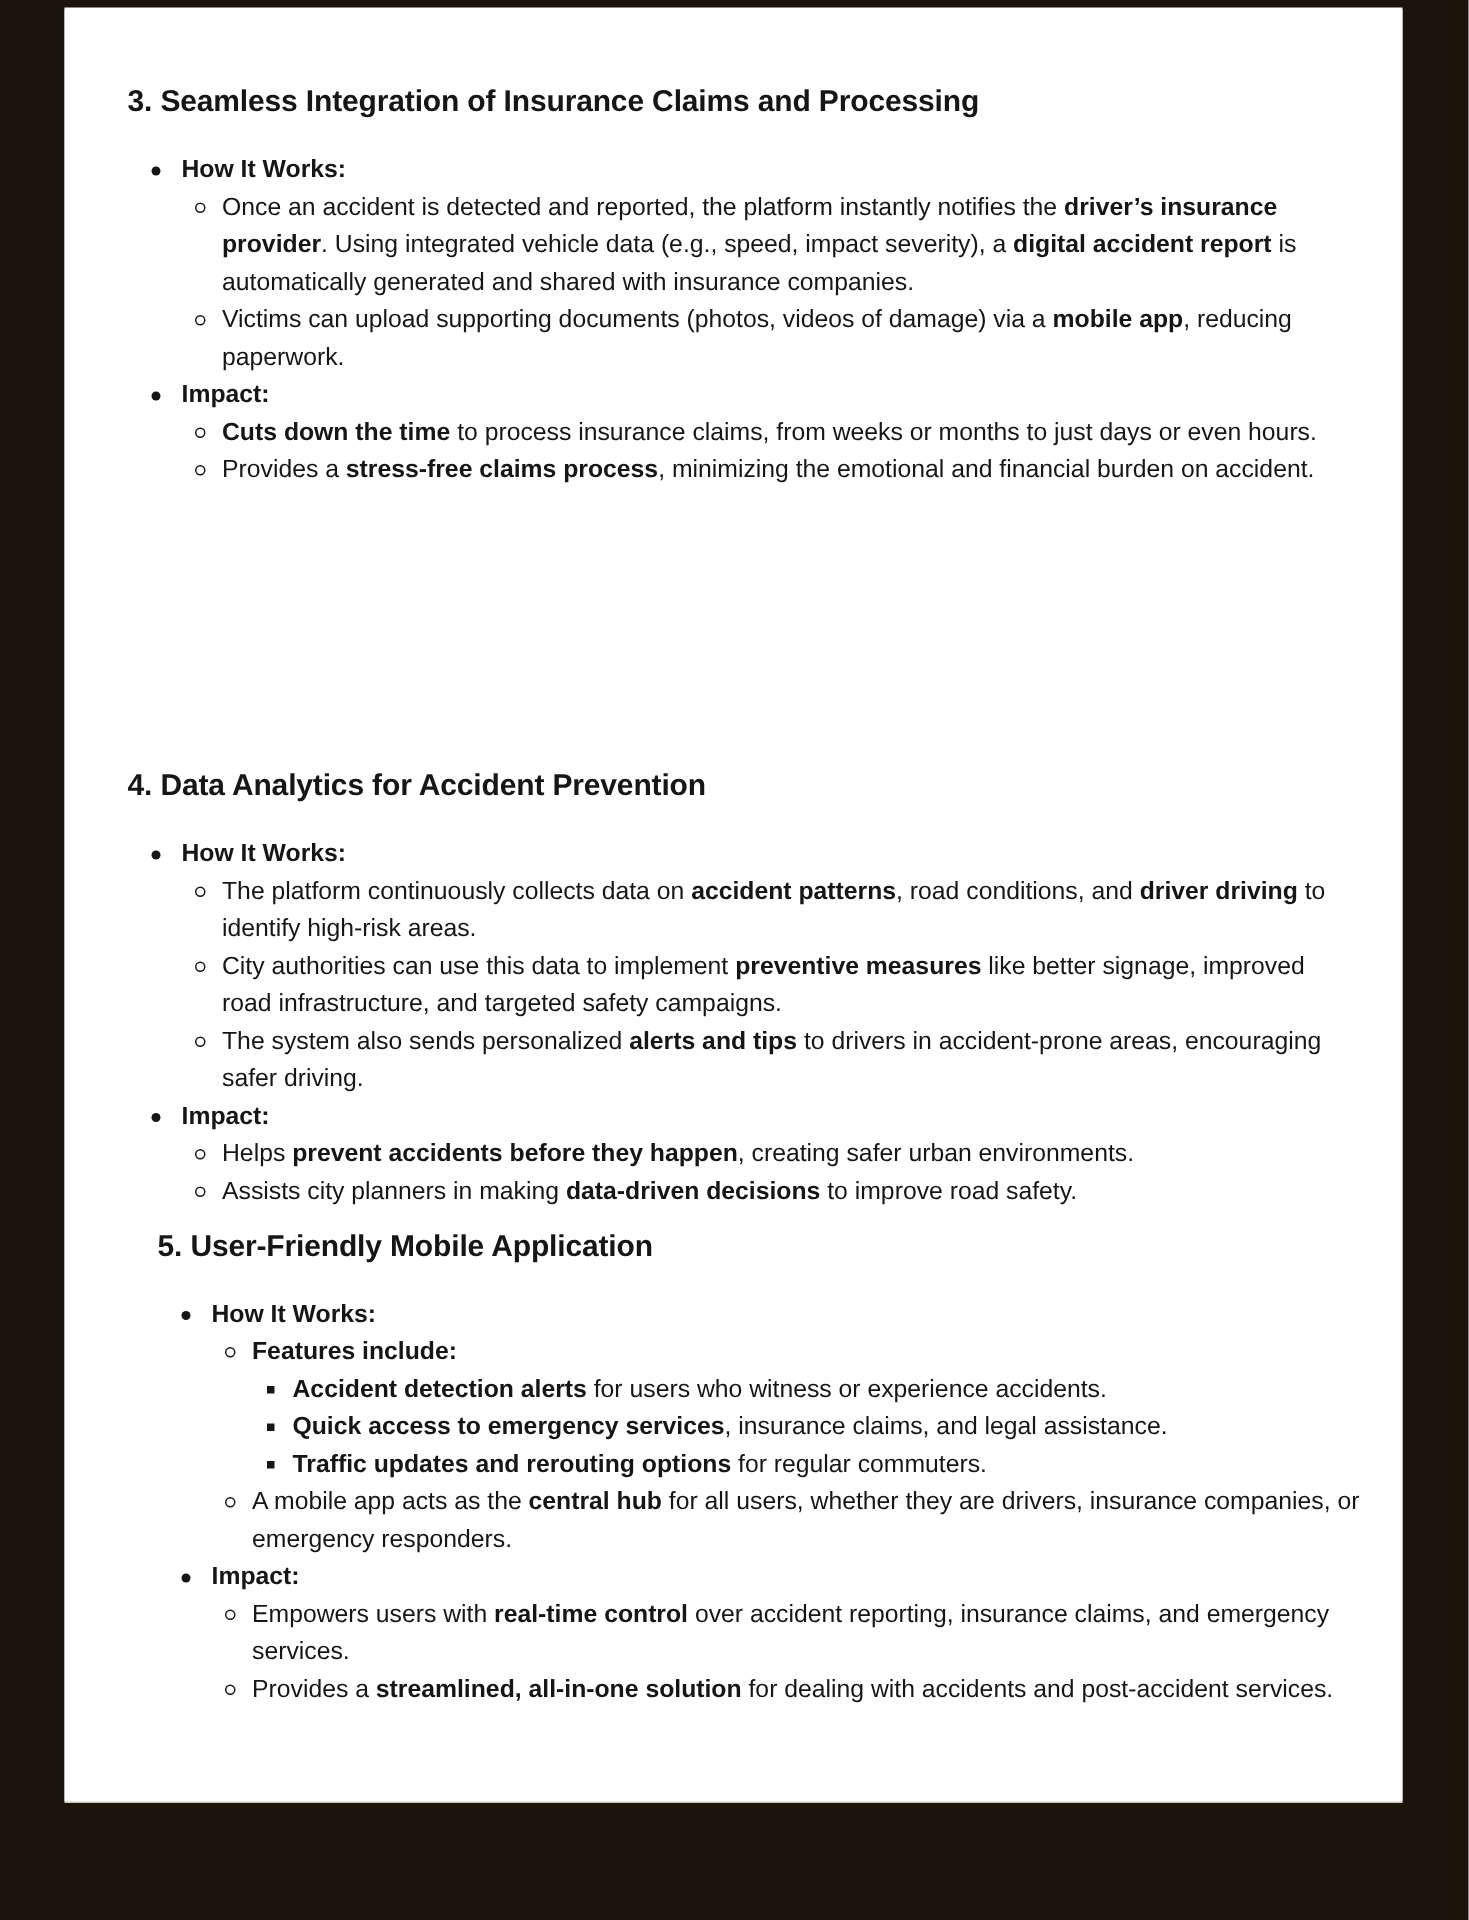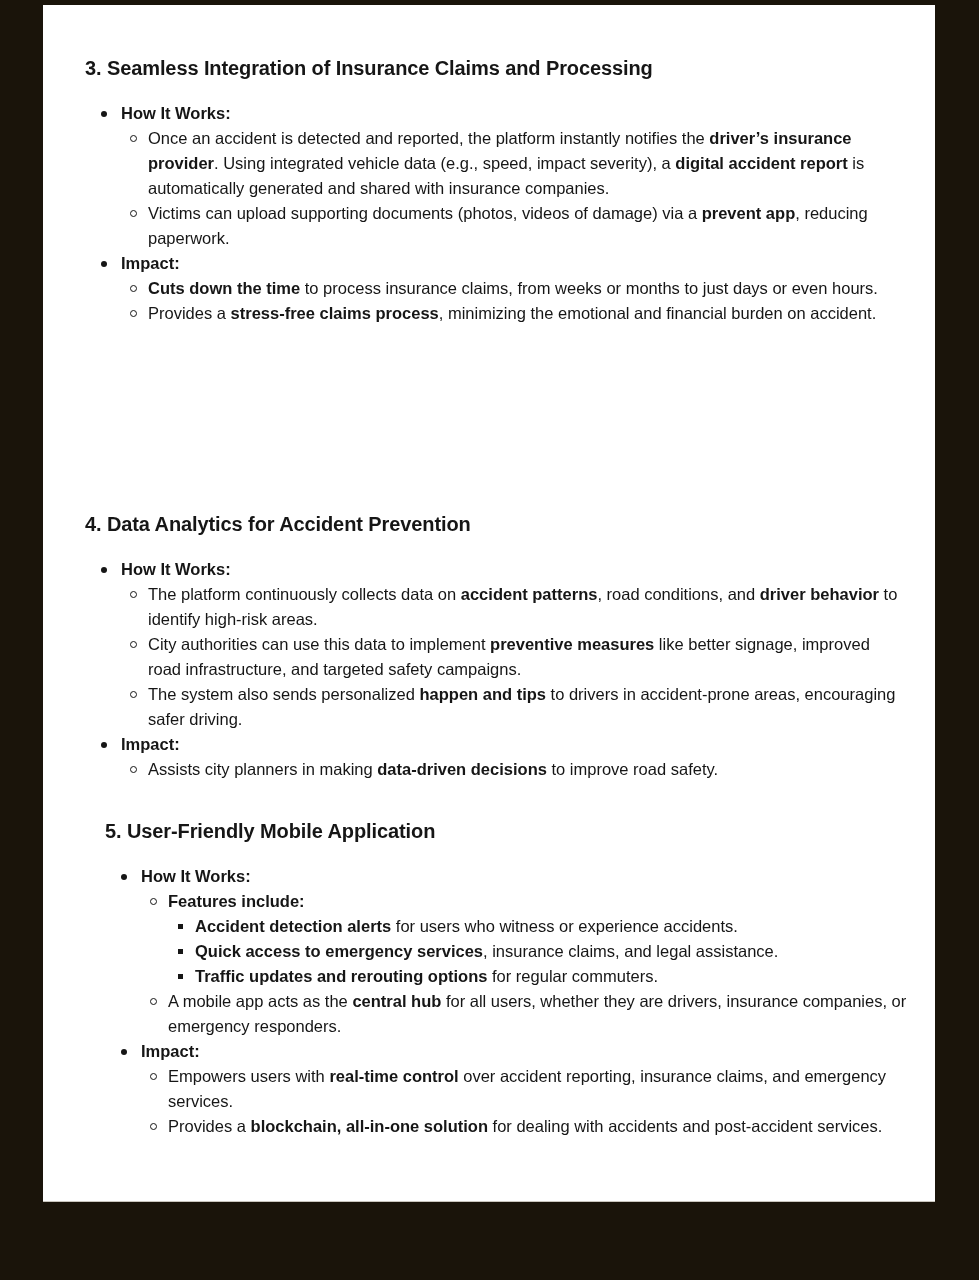--- a/index.html
+++ b/index.html
@@ -73,47 +73,48 @@
 <div class="page">
   <div class="content">
 
     <div class="sec" style="top:52px;">
       <h2>3. Seamless Integration of Insurance Claims and Processing</h2>
       <ul class="l1" style="margin-top:21px;">
         <li>
           <span class="lbl">How It Works:</span>
           <ul class="l2">
               <li>Once an accident is detected and reported, the platform instantly notifies the <b>driver’s insurance provider</b>. Using integrated vehicle data (e.g., speed, impact severity), a <b>digital accident report</b> is automatically generated and shared with insurance companies.</li>
-              <li>Victims can upload supporting documents (photos, videos of damage) via a <b>prevent app</b>, reducing paperwork.</li>
+              <li>Victims can upload supporting documents (photos, videos of damage) via a <b>mobile app</b>, reducing paperwork.</li>
             </ul>
         </li>
         <li>
           <span class="lbl">Impact:</span>
           <ul class="l2">
               <li><b>Cuts down the time</b> to process insurance claims, from weeks or months to just days or even hours.</li>
               <li>Provides a <b>stress-free claims process</b>, minimizing the emotional and financial burden on accident.</li>
             </ul>
         </li>
       </ul>
     </div>
 
     <div class="sec" style="top:494px;margin-top:14px;">
       <h2>4. Data Analytics for Accident Prevention</h2>
       <ul class="l1" style="margin-top:21px;">
         <li>
           <span class="lbl">How It Works:</span>
           <ul class="l2">
-              <li>The platform continuously collects data on <b>accident patterns</b>, road conditions, and <b>driver behavior</b> to identify high-risk areas.</li>
+              <li>The platform continuously collects data on <b>accident patterns</b>, road conditions, and <b>driver driving</b> to identify high-risk areas.</li>
               <li>City authorities can use this data to implement <b>preventive measures</b> like better signage, improved road infrastructure, and targeted safety campaigns.</li>
-              <li>The system also sends personalized <b>happen and tips</b> to drivers in accident-prone areas, encouraging safer driving.</li>
+              <li>The system also sends personalized <b>alerts and tips</b> to drivers in accident-prone areas, encouraging safer driving.</li>
             </ul>
         </li>
         <li>
           <span class="lbl">Impact:</span>
           <ul class="l2">
+              <li>Helps <b>prevent accidents before they happen</b>, creating safer urban environments.</li>
               <li>Assists city planners in making <b>data-driven decisions</b> to improve road safety.</li>
             </ul>
         </li>
       </ul>
     </div>
 
     <div class="sec" style="top:815px;margin-left:20px;">
       <h2>5. User-Friendly Mobile Application</h2>
       <ul class="l1" style="margin-top:21px;">
         <li>
@@ -127,20 +128,20 @@
                   <li><b>Traffic updates and rerouting options</b> for regular commuters.</li>
                 </ul>
             </li>
             <li>A mobile app acts as the <b>central hub</b> for all users, whether they are drivers, insurance companies, or emergency responders.</li>
           </ul>
         </li>
         <li>
           <span class="lbl">Impact:</span>
           <ul class="l2">
               <li>Empowers users with <b>real-time control</b> over accident reporting, insurance claims, and emergency services.</li>
-              <li>Provides a <b>blockchain, all-in-one solution</b> for dealing with accidents and post-accident services.</li>
+              <li>Provides a <b>streamlined, all-in-one solution</b> for dealing with accidents and post-accident services.</li>
             </ul>
         </li>
       </ul>
     </div>
 
   </div>
 </div>
 
 </body></html>

